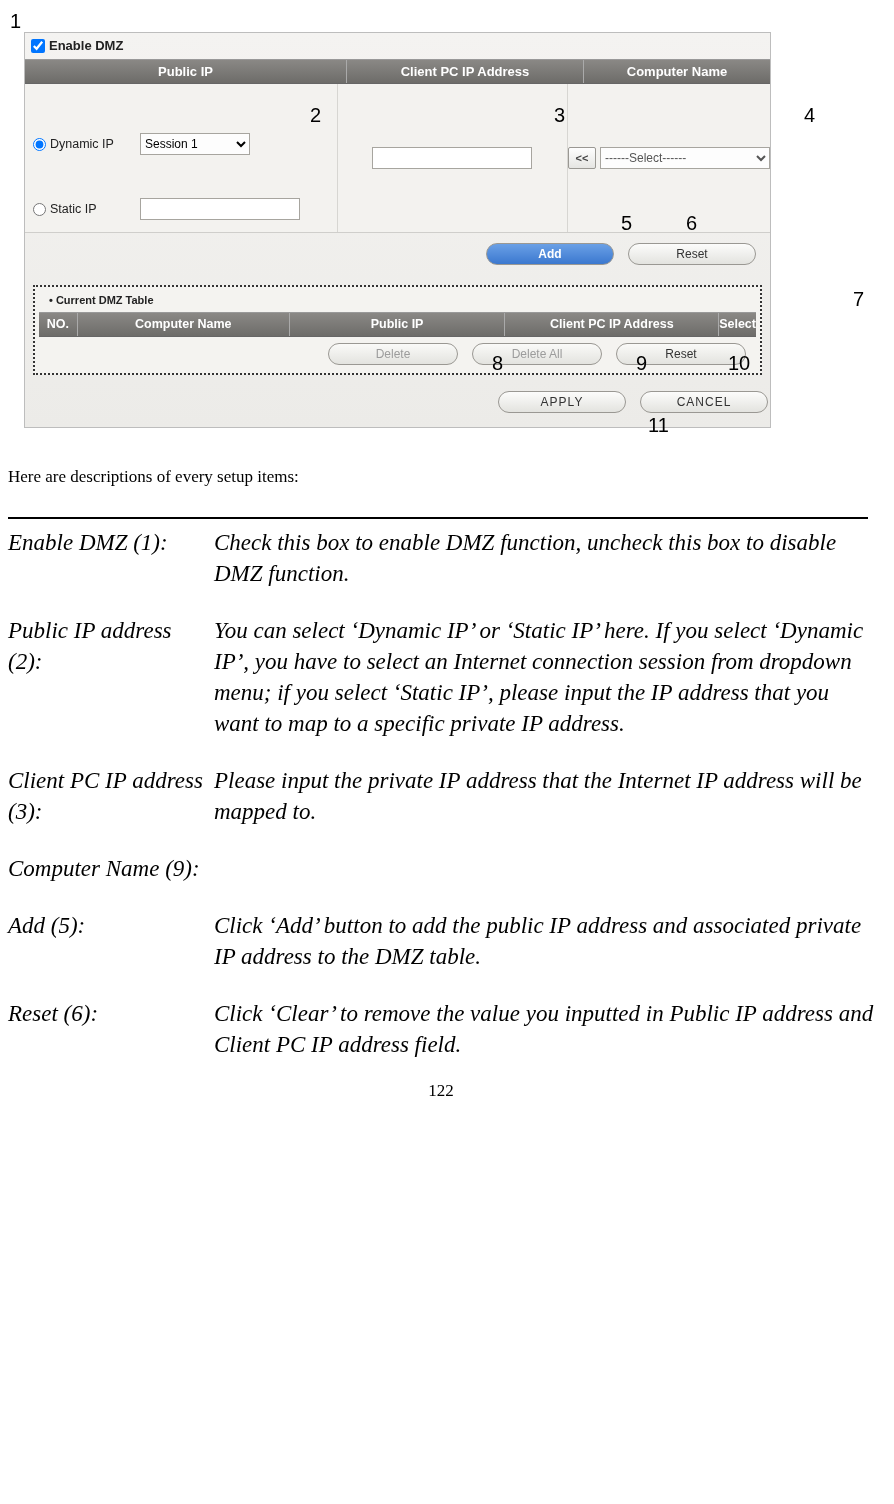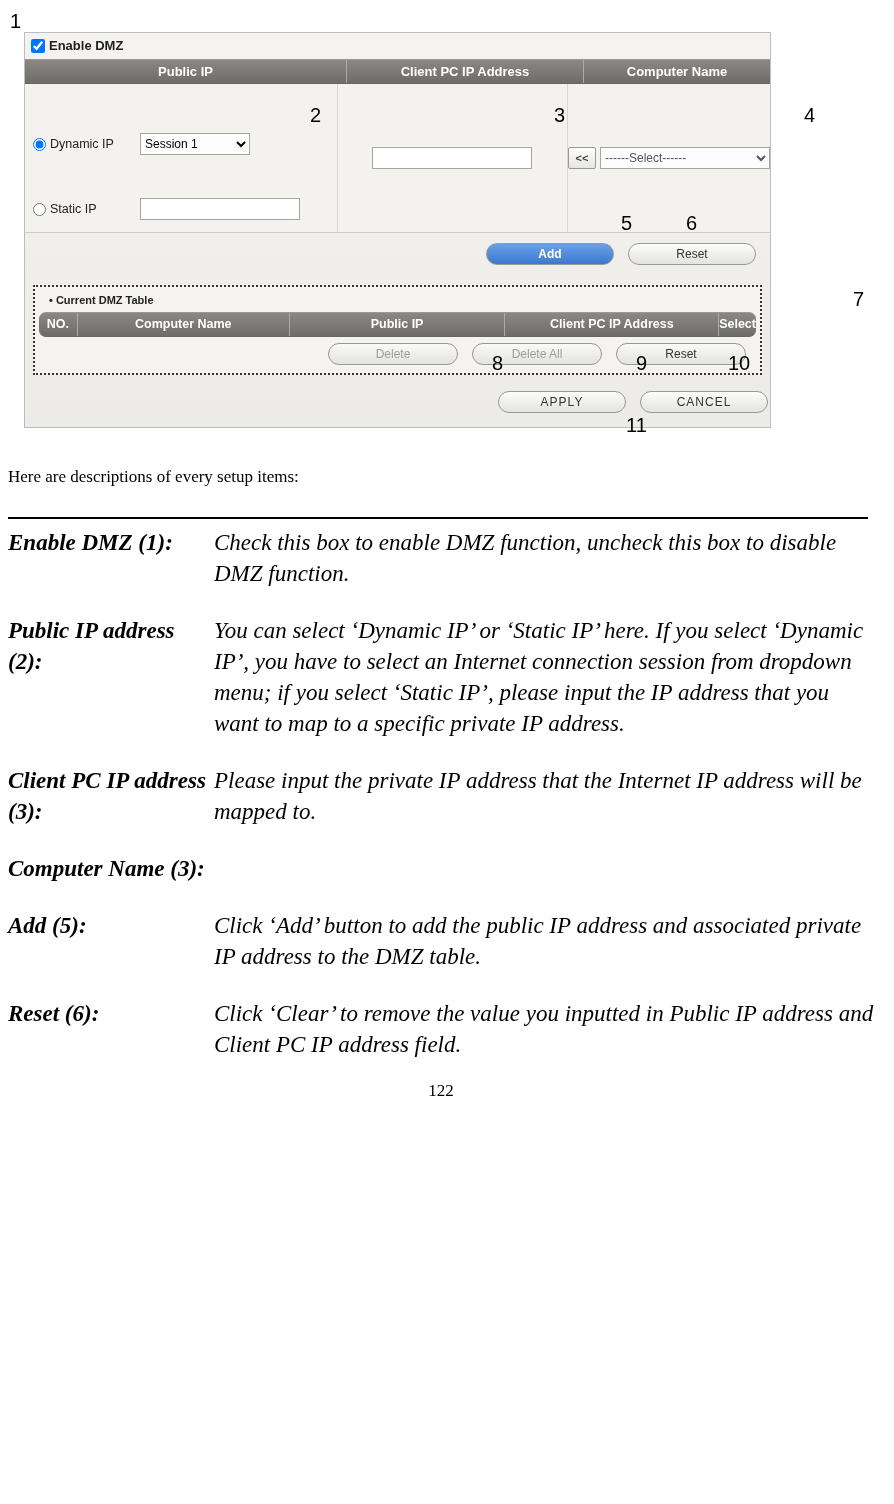--- a/index.html
+++ b/index.html
@@ -95,57 +95,57 @@
       margin: 14px 8px 6px 8px;
       border: 2px dotted #333;
       padding: 4px 4px 8px 4px;
       background:#f4f3f0;
       position:relative;
     }
     .dotted-title { font-size: 11px; font-weight:700; padding:2px 4px 4px 10px; }
     .dotted-title::before { content:"• "; font-weight:700;}
     .tbl-hdr {
       display:flex; background:linear-gradient(#8a8885,#6d6c69); color:#fff; font-weight:700;
-      font-size:12.5px; border-top:1px solid #999; border-bottom:1px solid #666;border-radius:7px;
+      font-size:12.5px; border-top:1px solid #999; border-bottom:1px solid #666;
     }
     .tbl-hdr div { text-align:center; padding:3px 0; border-right:1px solid #aaa;}
     .tbl-hdr .h-no { width: 40px;}
     .tbl-hdr .h-cn { width: 218px;}
     .tbl-hdr .h-pip { width: 222px;}
     .tbl-hdr .h-cip { width: 220px;}
     .tbl-hdr .h-sel { flex:1; border-right:none;}
     .tbl-btn-row {
       display:flex; justify-content:flex-end; gap:14px; padding: 6px 10px 0 0;
     }
     .apply-row {
       display:flex; justify-content:flex-end; gap:14px; padding: 10px 2px 4px 0;
     }
     .descr-intro { font-size:17px; margin-bottom: 28px; padding-left:0;}
     hr.rule { border: none; border-top: 2px solid #000; margin-bottom: 8px; width: 860px;}
     .desc-table { display:block; }
     .desc-row { display:flex; margin-bottom: 26px; font-style: italic; font-size: 23px; line-height: 1.35;}
-    .desc-label { width: 206px; flex-shrink:0; padding-right:6px;font-weight:bold;}
+    .desc-label { width: 206px; flex-shrink:0; padding-right:6px;}
     .desc-body { flex:1; }
     .page-num { text-align:center; font-family: "Times New Roman",serif; font-size:17px; margin-top: 20px; font-style: normal;}
   </style>
 </head>
 <body>
 
 <div class="screenshot-wrap">
   <span class="annot" style="top:-4px; left:2px;">1</span>
   <span class="annot" style="top:90px; left:302px;">2</span>
   <span class="annot" style="top:90px; left:546px;">3</span>
   <span class="annot" style="top:90px; left:796px;">4</span>
   <span class="annot" style="top:198px; left:613px;">5</span>
   <span class="annot" style="top:198px; left:678px;">6</span>
   <span class="annot" style="top:274px; left:845px;">7</span>
   <span class="annot" style="top:338px; left:484px;">8</span>
   <span class="annot" style="top:338px; left:628px;">9</span>
   <span class="annot" style="top:338px; left:720px;">10</span>
-  <span class="annot" style="top:400px; left:618px;">11</span>
+  <span class="annot" style="top:400px; left:640px;">11</span>
 
   <div class="screenshot">
     <div class="enable-row">
       <input type="checkbox" checked="" style="">
       <span>Enable DMZ</span>
     </div>
 
     <div class="hdr-row">
       <div class="c1">Public IP</div>
       <div class="c2">Client PC IP Address</div>
@@ -216,21 +216,21 @@
   </div>
   <div class="desc-row">
     <div class="desc-label">Public IP address (2):</div>
     <div class="desc-body">You can select ‘Dynamic IP’ or ‘Static IP’ here. If you select ‘Dynamic IP’, you have to select an Internet connection session from dropdown menu; if you select ‘Static IP’, please input the IP address that you want to map to a specific private IP address.</div>
   </div>
   <div class="desc-row">
     <div class="desc-label">Client PC IP address (3):</div>
     <div class="desc-body">Please input the private IP address that the Internet IP address will be mapped to.</div>
   </div>
   <div class="desc-row">
-    <div class="desc-label">Computer Name (3):</div>
+    <div class="desc-label">Computer Name (9):</div>
   </div>
   <div class="desc-row">
     <div class="desc-label">Add (5):</div>
     <div class="desc-body">Click ‘Add’ button to add the public IP address and associated private IP address to the DMZ table.</div>
   </div>
   <div class="desc-row" style="margin-bottom:14px;">
     <div class="desc-label">Reset (6):</div>
     <div class="desc-body">Click ‘Clear’ to remove the value you inputted in Public IP address and Client PC IP address field.</div>
   </div>
 </div>

